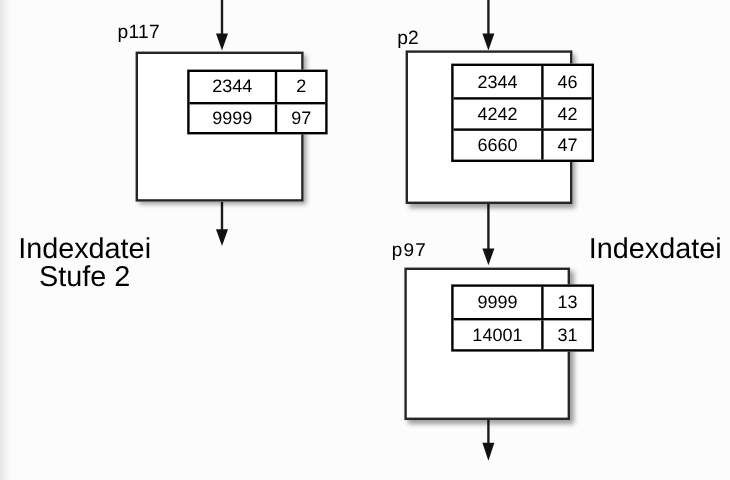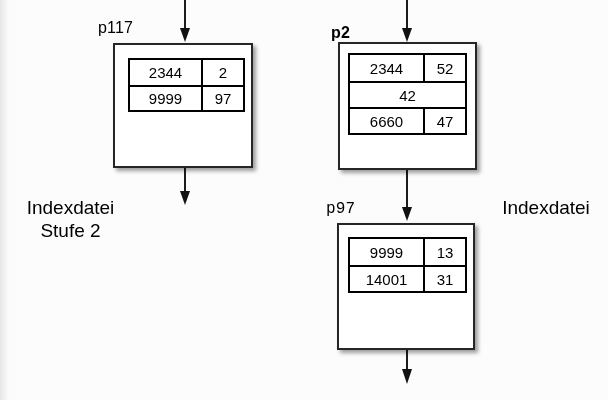--- a/index.html
+++ b/index.html
@@ -20,34 +20,34 @@
   .arrows line { stroke:#1c1c1c; stroke-width:2; }
   .arrows polygon { fill:#111; }
   .node-label {
     position:absolute; font-size:16px; letter-spacing:0.2px;
   }
   .node-box {
     position:absolute; background:#fff;
     border:2px solid #262626;
     box-shadow:3px 3px 4px rgba(0,0,0,0.38);
   }
-  .ntable { position:absolute; border:2px solid #000; background:#fff; }
+  .ntable { position:absolute; border:2px solid #000; background:#fff;margin-left:28px; }
   .trow { display:flex; }
   .trow + .trow { border-top:2px solid #000; }
   .ckey, .cval {
     display:flex; align-items:center; justify-content:center;
     font-size:15px;
   }
   .ckey { border-right:2px solid #000; }
   .cval { flex:1; }
   .t1 .trow { height:25px; } .t1 { width:117px; } .t1 .ckey { width:73px; }
   .t2 .trow { height:26px; } .t2 { width:119px; } .t2 .ckey { width:75px; }
   .t3 .trow { height:26px; } .t3 { width:119px; } .t3 .ckey { width:75px; }
   .caption {
-    position:absolute; font-size:19px; line-height:23px;
+    position:absolute; font-size:24px; line-height:23px;
     text-align:center;
   }
   .caption span { display:block; }
 </style>
 </head>
 <body>
 
 <div class="canvas">
 
   <div class="edge-strip"></div>
@@ -82,28 +82,29 @@
         <div class="ckey">2344</div>
         <div class="cval">2</div>
       </div>
       <div class="trow">
         <div class="ckey">9999</div>
         <div class="cval">97</div>
       </div>
     </div>
   </div>
 
-  <div class="node-label" style="left:331px; top:24px;font-weight:bold;">p2</div>
+  <div class="node-label" style="left:331px; top:24px;">p2</div>
   <div class="node-box" style="left:338px; top:42px; width:139px; height:128px;">
     <div class="ntable t2" style="left:8px; top:9px;">
       <div class="trow">
         <div class="ckey">2344</div>
-        <div class="cval">52</div>
+        <div class="cval">46</div>
       </div>
       <div class="trow">
+        <div class="ckey">4242</div>
         <div class="cval">42</div>
       </div>
       <div class="trow">
         <div class="ckey">6660</div>
         <div class="cval">47</div>
       </div>
     </div>
   </div>
 
   <div class="node-label" style="left:326px; top:200px;font-family:Liberation Mono, monospace;">p97</div>

